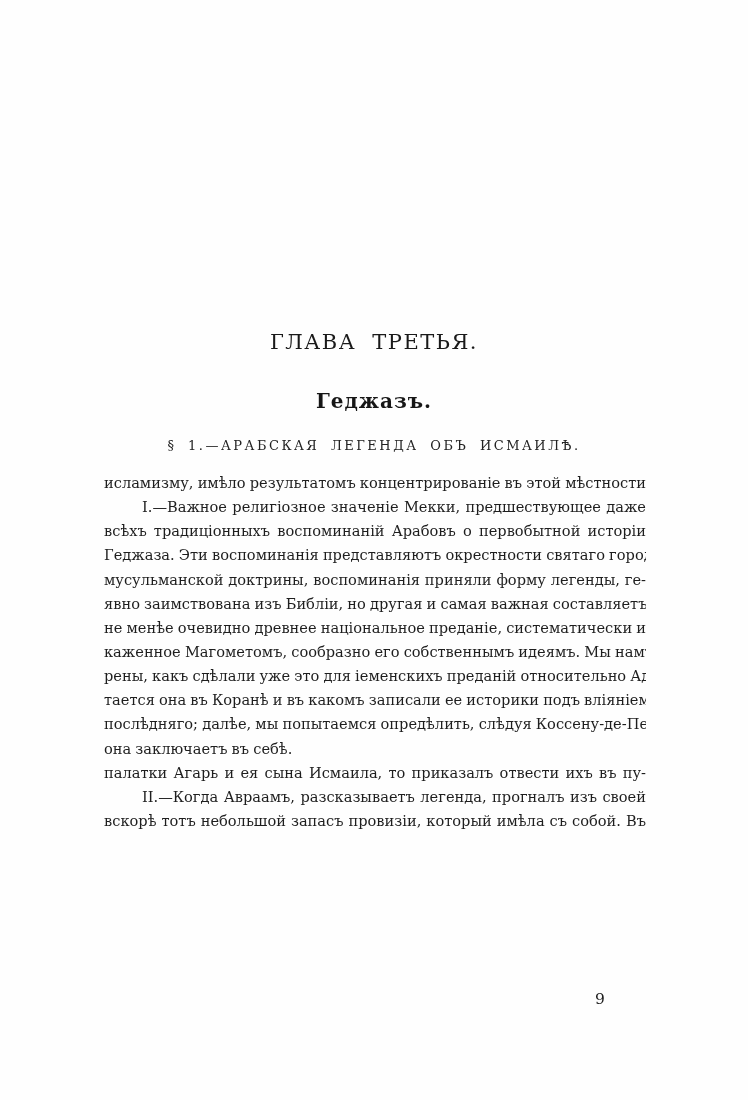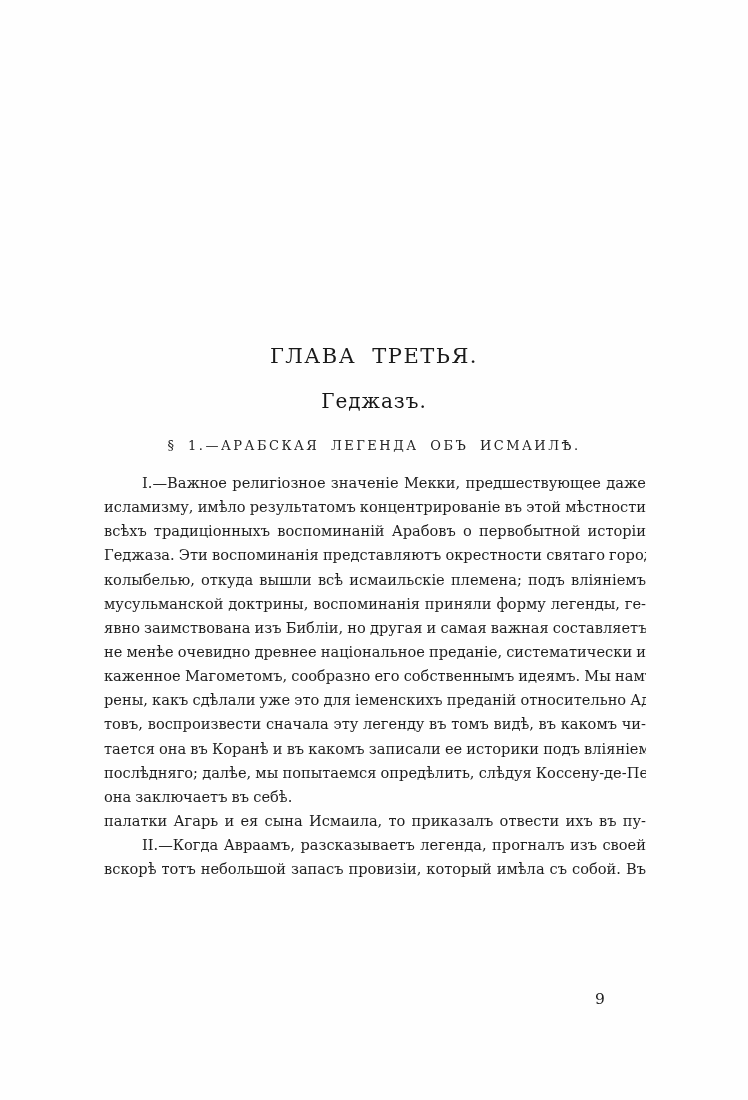--- a/index.html
+++ b/index.html
@@ -7,33 +7,33 @@
     position: relative;
     width: 748px;
     height: 1100px;
     background: #fefefe;
     font-family: "DejaVu Serif", serif;
     color: #1e1e1e;
     overflow: hidden;
   }
   .chapter-heading {
     position: absolute;
-    top: 344px; left: 0; width: 748px;
+    top: 330px; left: 0; width: 748px;
     text-align: center;
     font-size: 21px;
     letter-spacing: 1.5px;
     word-spacing: 8px;
     color: #1a1a1a;
   }
   .subtitle {
     position: absolute;
     top: 389px; left: 0; width: 748px;
     text-align: center;
     font-size: 20px;
-    font-weight: normal;
+    font-weight: bold;
     letter-spacing: 1px;
     color: #161616;
   }
   .section-heading {
     position: absolute;
     top: 438px; left: 0; width: 748px;
     text-align: center;
     font-size: 13px;
     letter-spacing: 2.5px;
     word-spacing: 5px;
@@ -71,31 +71,29 @@
 
 <div class="page">
 
   <div class="chapter-heading">ГЛАВА ТРЕТЬЯ.</div>
 
   <div class="subtitle">Геджазъ.</div>
 
   <div class="section-heading">§ 1.—АРАБСКАЯ ЛЕГЕНДА ОБЪ ИСМАИЛѢ.</div>
 
   <div class="bodytext">
+    <div class="line">исламизму, имѣло результатомъ концентрированіе въ этой мѣстности</div>
     <div class="line first">I.—Важное религіозное значеніе Мекки, предшествующее даже</div>
-    <div class="line">исламизму, имѣло результатомъ концентрированіе въ этой мѣстности</div>
     <div class="line">всѣхъ традиціонныхъ воспоминаній Арабовъ о первобытной исторіи</div>
     <div class="line">Геджаза. Эти воспоминанія представляютъ окрестности святаго города</div>
-    <div class="line">колыбелью, откуда вышли всѣ исмаильскіе племена; подъ вліяніемъ</div>
     <div class="line">мусульманской доктрины, воспоминанія приняли форму легенды, ге-</div>
     <div class="line">явно заимствована изъ Библіи, но другая и самая важная составляетъ</div>
     <div class="line">не менѣе очевидно древнее національное преданіе, систематически ис-</div>
     <div class="line">каженное Магометомъ, сообразно его собственнымъ идеямъ. Мы намѣ-</div>
     <div class="line">рены, какъ сдѣлали уже это для іеменскихъ преданій относительно Ади-</div>
-    <div class="line">товъ, воспроизвести сначала эту легенду въ томъ видѣ, въ какомъ чи-</div>
     <div class="line">тается она въ Коранѣ и въ какомъ записали ее историки подъ вліяніемъ</div>
     <div class="line">послѣдняго; далѣе, мы попытаемся опредѣлить, слѣдуя Коссену-де-Пер-</div>
     <div class="line last">она заключаетъ въ себѣ.</div>
     <div class="line">палатки Агарь и ея сына Исмаила, то приказалъ отвести ихъ въ пу-</div>
     <div class="line first">II.—Когда Авраамъ, разсказываетъ легенда, прогналъ изъ своей</div>
     <div class="line">вскорѣ тотъ небольшой запасъ провизіи, который имѣла съ собой. Въ</div>
   </div>
 
   <div class="page-number">9</div>
 

